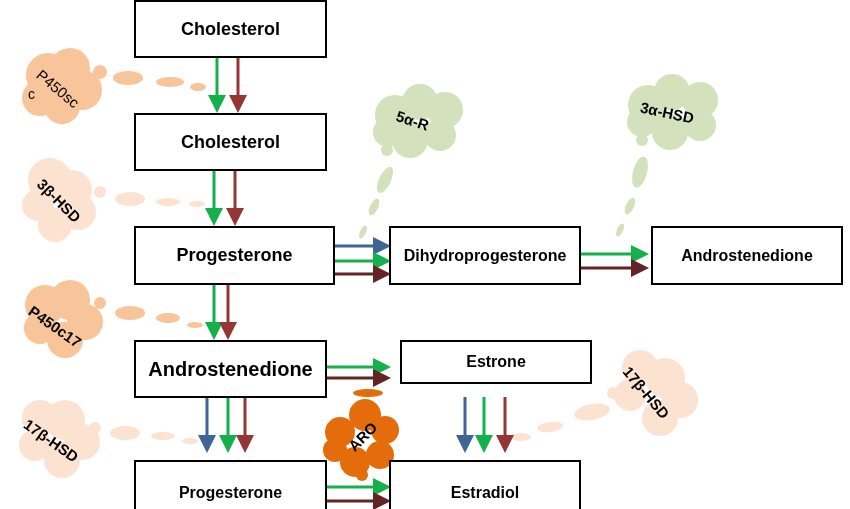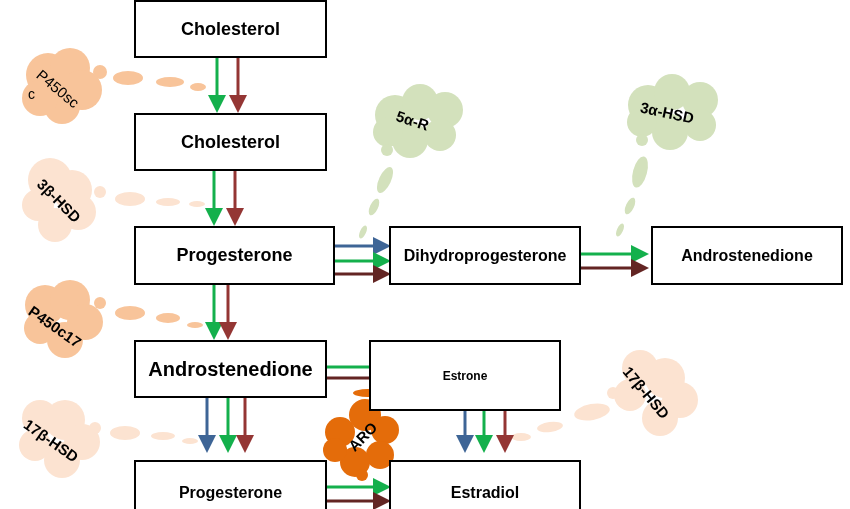--- a/index.html
+++ b/index.html
@@ -159,21 +159,21 @@
   </div>
 <div class="box" style="left:389px;top:226px;width:192px;height:59px;font-size:16px;">
     <span>Dihydroprogesterone</span>
   </div>
 <div class="box" style="left:651px;top:226px;width:192px;height:59px;font-size:16px;">
     <span>Androstenedione</span>
   </div>
 <div class="box" style="left:134px;top:340px;width:193px;height:58px;font-size:20px;">
     <span>Androstenedione</span>
   </div>
-<div class="box" style="left:369px;top:340px;width:192px;height:71px;font-size:12px;">
+<div class="box" style="left:400px;top:340px;width:192px;height:44px;font-size:16px;">
     <span>Estrone</span>
   </div>
 <div class="box" style="left:134px;top:460px;width:193px;height:68px;font-size:16px;align-items:flex-start;padding-top:22px;">
     <span>Progesterone</span>
   </div>
 <div class="box" style="left:389px;top:460px;width:192px;height:68px;font-size:16px;align-items:flex-start;padding-top:22px;">
     <span>Estradiol</span>
   </div>
 
 <div class="enz" style="left:33px;top:80px;transform:rotate(40deg);font-weight:normal;font-size:15px;">P450sc</div>

